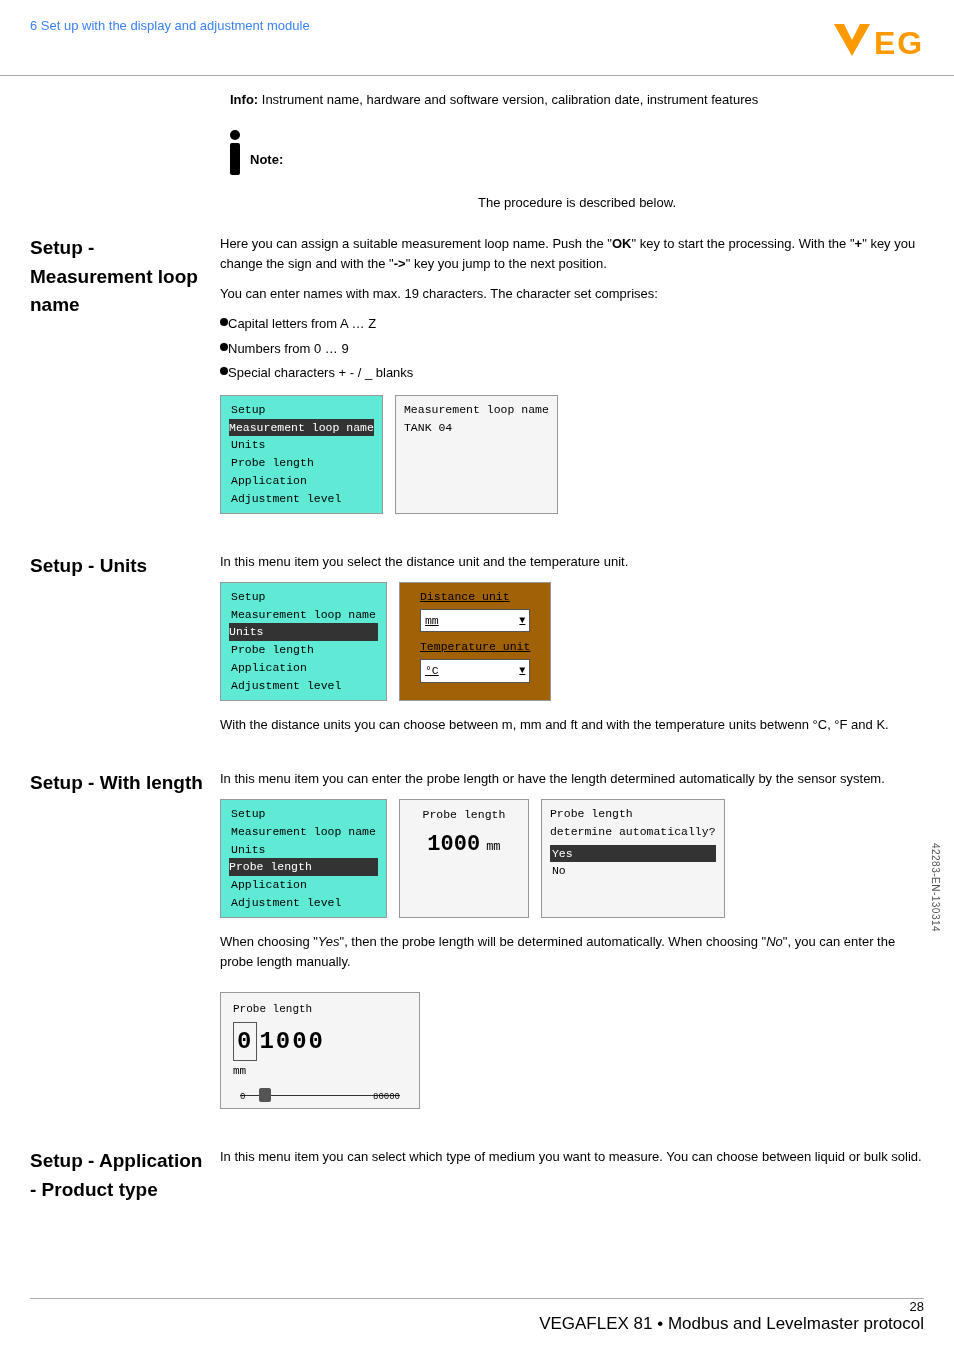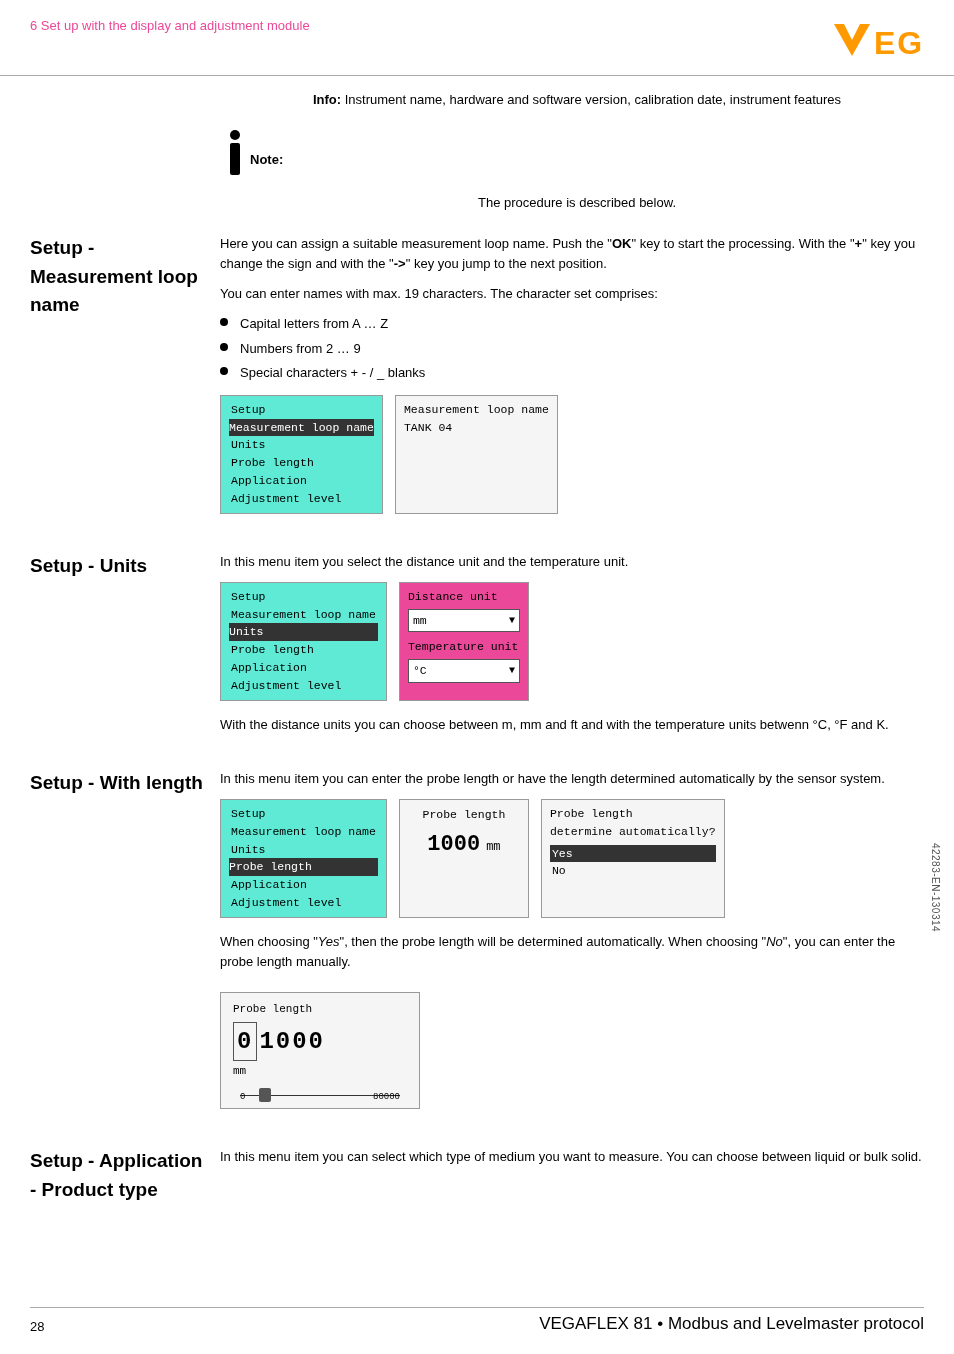--- a/index.html
+++ b/index.html
@@ -17,21 +17,21 @@
     .page-header {
       display: flex;
       justify-content: space-between;
       align-items: flex-start;
       padding: 18px 30px 6px 30px;
       border-bottom: 1px solid #aaa;
       margin-bottom: 14px;
     }
     .page-header-title {
       font-size: 13px;
-      color: #ec4899;
+      color: #3b82f6;
     }
     .vega-logo {
       font-size: 28px;
       font-weight: bold;
       color: #f90;
       letter-spacing: 2px;
     }
 
     
     .content-area {
@@ -39,21 +39,20 @@
     }
 
     
     .info-block {
       margin-left: 200px;
       margin-bottom: 18px;
     }
     .info-text {
       font-size: 13px;
       line-height: 1.5;
-      text-align: center;
     }
     .info-bold { font-weight: bold; }
 
     
     .note-block {
       margin-left: 200px;
       margin-bottom: 18px;
       display: flex;
       align-items: flex-start;
       gap: 10px;
@@ -110,21 +109,21 @@
     .section-body p { margin-bottom: 10px; }
 
     
     .bullet-list {
       list-style: none;
       margin: 6px 0 12px 0;
     }
     .bullet-list li {
       display: flex;
       align-items: flex-start;
-      gap: 12px;
+      gap: 0;
       margin-bottom: 4px;
     }
     .bullet-dot {
       width: 8px;
       height: 8px;
       background: #000;
       border-radius: 50%;
       margin-top: 4px;
       flex-shrink: 0;
     }
@@ -299,21 +298,21 @@
     
     .page-footer {
       position: absolute;
       bottom: 20px;
       left: 30px;
       right: 30px;
       display: flex;
       justify-content: space-between;
       align-items: flex-end;
       border-top: 1px solid #aaa;
-      padding-top: 6px;
+      flex-direction: column;
     }
     .footer-page-num {
       font-size: 13px;
     }
     .footer-title {
       font-size: 17px;
     }
 
     .side-text-wrapper {
       position: absolute;
@@ -380,21 +379,21 @@
         Here you can assign a suitable measurement loop name. Push the "<strong>OK</strong>" key to start the processing. With the "<strong>+</strong>" key you change the sign and with the "<strong>-&gt;</strong>" key you jump to the next position.
       </p>
       <p>You can enter names with max. 19 characters. The character set comprises:</p>
       <ul class="bullet-list">
         <li>
           <span class="bullet-dot"></span>
           <span>Capital letters from A … Z</span>
         </li>
         <li>
           <span class="bullet-dot"></span>
-          <span>Numbers from 2 … 9</span>
+          <span>Numbers from 0 … 9</span>
         </li>
         <li>
           <span class="bullet-dot"></span>
           <span>Special characters + - / _ blanks</span>
         </li>
       </ul>
 
       <div class="menu-display">
         <div class="menu-box">
           <span class="menu-item">Setup</span>
@@ -422,21 +421,21 @@
 
       <div class="menu-display">
         <div class="menu-box">
           <span class="menu-item">Setup</span>
           <span class="menu-item">Measurement loop name</span>
           <span class="menu-selected">Units</span>
           <span class="menu-item">Probe length</span>
           <span class="menu-item">Application</span>
           <span class="menu-item">Adjustment level</span>
         </div>
-        <div style="border:1px solid #999; background:#ec4899; padding:5px 8px; font-family:'Courier New',monospace; font-size:11.5px; min-width:130px;">
+        <div style="border:1px solid #999; background:#a16207; padding:5px 20px; font-family:'Courier New',monospace; font-size:11.5px; min-width:130px;text-decoration:underline;">
           <div class="field-label-sm">Distance unit</div>
           <div class="dropdown-field">
             <span>mm</span>
             <span class="dropdown-arrow">▼</span>
           </div>
           <div class="field-label-sm">Temperature unit</div>
           <div class="dropdown-field">
             <span>°C</span>
             <span class="dropdown-arrow">▼</span>
           </div>

